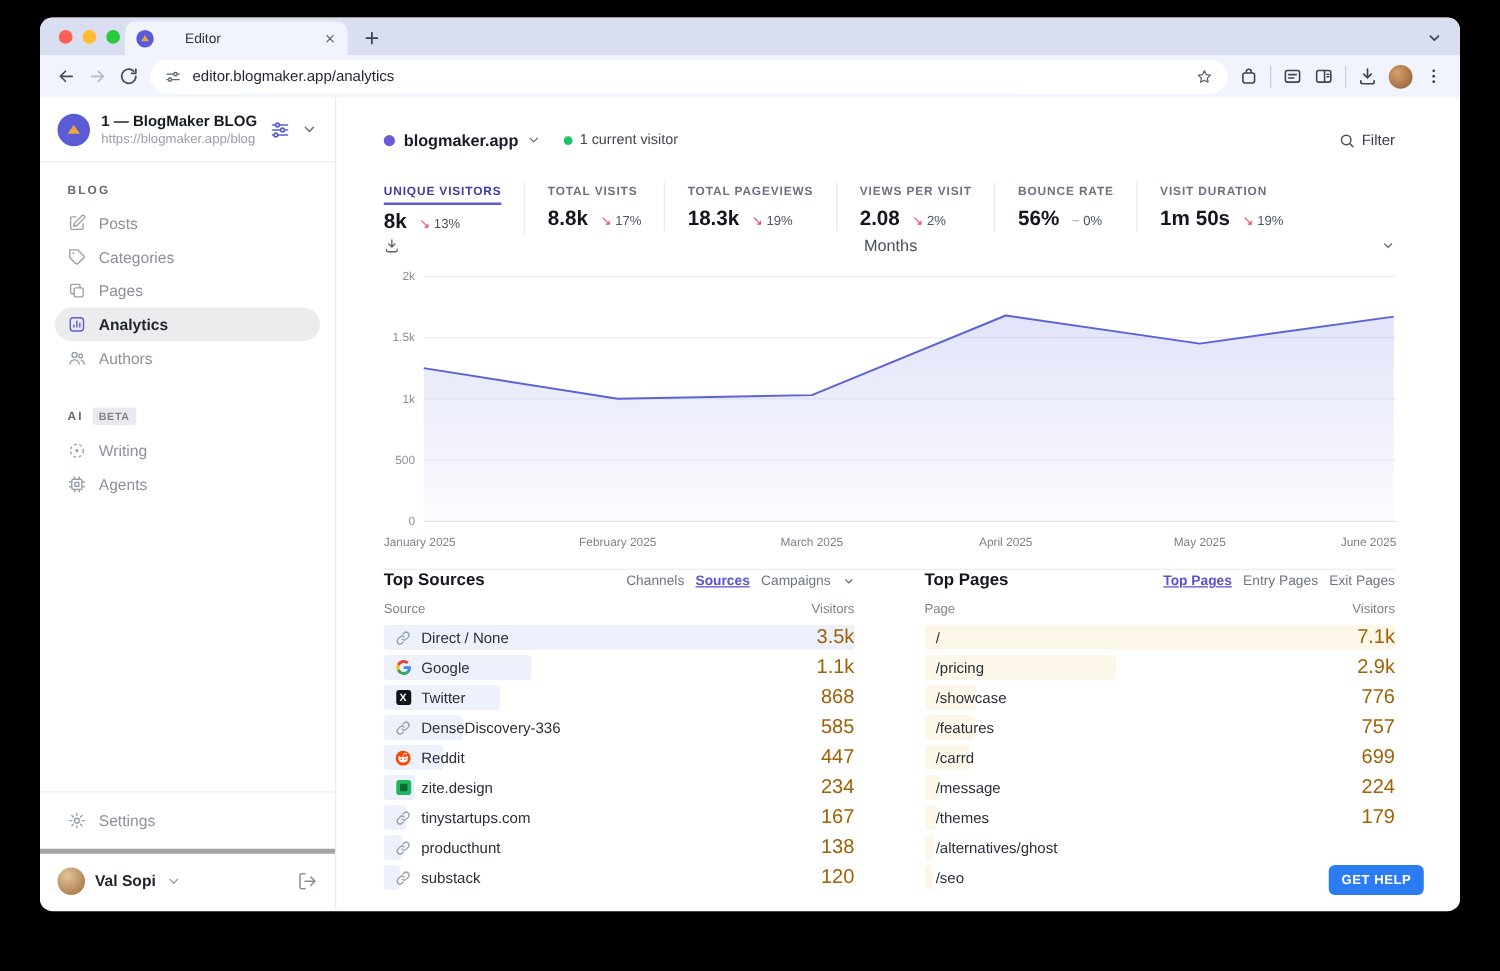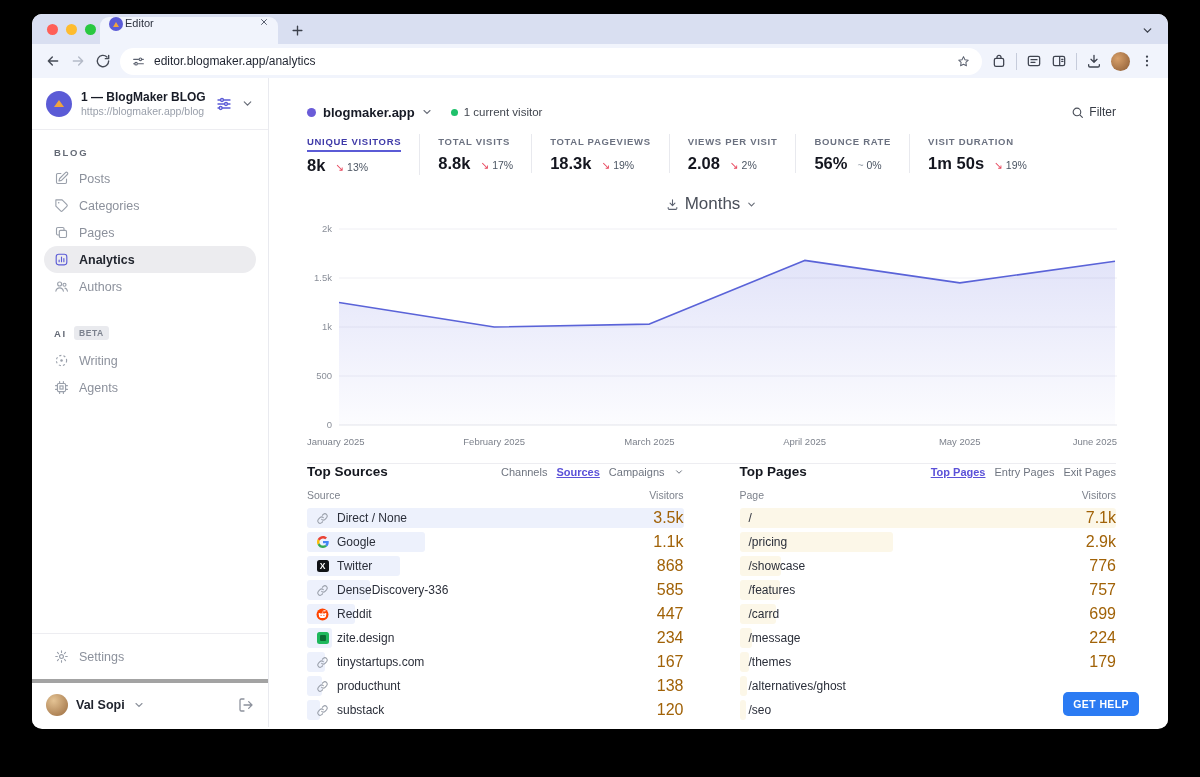--- a/index.html
+++ b/index.html
@@ -7,21 +7,21 @@
        font-family:"Liberation Sans",sans-serif;-webkit-font-smoothing:antialiased}
   svg{display:block}
   .window{position:absolute;left:32px;top:14px;width:1136px;height:715px;border-radius:10px;
           overflow:hidden;background:#fff;box-shadow:0 12px 40px rgba(0,0,0,.55)}
   
   .tabbar{height:30px;background:#d9dff1;display:flex;align-items:flex-end;position:relative}
   .lights{position:absolute;left:15px;top:10px;display:flex;gap:8px}
   .light{width:11px;height:11px;border-radius:50%}
   .light.red{background:#ff5f57}.light.yellow{background:#febc2e}.light.green{background:#28c840}
   .tab{margin-left:68px;width:160px;height:27px;background:#f1f4fc;border-radius:9px 9px 0 0;
-       display:flex;gap:2px;padding:0 9px;font-size:11px;color:#2e3340}
+       display:flex;align-items:center;gap:25px;padding:0 9px;font-size:11px;color:#2e3340}
   .tab-title{flex:1;white-space:nowrap;overflow:hidden}
   .favicon{width:14px;height:14px;border-radius:50%;background:#5b5bd6;position:relative;flex:none}
   .favicon:after{content:"";position:absolute;left:4px;top:4.5px;border-left:3.5px solid transparent;
        border-right:3.5px solid transparent;border-bottom:5px solid #f0a43c}
   .tab-close{width:10px;height:10px;color:#5a6070}
   .newtab{width:15px;height:15px;color:#3c414c;margin:0 0 6px 12px}
   .tabsearch{margin:0 14px 7px auto;width:13px;height:13px;color:#3c414c}
   .toolbar{height:34px;background:#f1f4fc;display:flex;align-items:center;gap:9px;padding:0 13px}
   .navbtn{width:16px;height:16px;color:#464b56;flex:none}
   .navbtn.disabled{color:#b4bac7}
@@ -70,33 +70,33 @@
   .main{flex:1;min-width:0;padding:0 52px 0 38px;position:relative;overflow:hidden}
   .main-head{margin-top:22px;height:24px;display:flex;align-items:center}
   .site-dot{width:9px;height:9px;border-radius:50%;background:#6a5cd8;margin-right:7px}
   .site-name{font-size:13px;font-weight:bold;color:#171b26}
   .site-chev{width:12px;height:12px;color:#6a6f7a;margin-left:6px}
   .live{display:flex;align-items:center;gap:6px;margin-left:18px;font-size:11.5px;color:#41464f}
   .live-dot{width:7px;height:7px;border-radius:50%;background:#1fc16b}
   .filter{margin-left:auto;display:flex;align-items:flex-end;gap:5px;font-size:12px;color:#363b45}
   .filter-icon{width:13px;height:13px;color:#4a4f59}
   
-  .stats{margin-top:10px;display:flex;align-items:flex-start}
+  .stats{margin-top:22px;display:flex;align-items:flex-start}
   .stat{padding:2px 18px 0 0;margin-right:18px;border-right:1px solid #e8e9ee}
   .stat:last-child{border-right:none}
   .stat-label{font-size:9.5px;font-weight:bold;letter-spacing:.7px;color:#6b7180;padding-bottom:3px;white-space:nowrap}
   .stat-label.active{color:#3f3aa8;border-bottom:2px solid #5b5bd6}
   .stat-line{display:flex;align-items:baseline;gap:10px;margin-top:4px}
   .stat-value{font-size:16.5px;font-weight:bold;color:#14161f;white-space:nowrap}
   .stat-change{font-size:10.5px;color:#4b5563;white-space:nowrap}
   .arrow{color:#e8495f;font-size:10.5px}
   .arrow.flat{color:#9aa3ad}
   
-  .chart-controls{margin-top:20px;height:18px;display:flex;align-items:center;justify-content:center;
-                  gap:6px;font-size:17px;color:#4a4f59}
+  .chart-controls{margin-top:0;height:18px;display:flex;align-items:center;justify-content:space-between;
+                  gap:6px;font-size:13px;color:#4a4f59}
   .dl-icon{width:13px;height:13px;color:#5c6270}
   .ctl-chev{width:11px;height:11px;color:#6a6f7a}
   #chart{margin-top:2px}
   .chart-divider{border-bottom:1px solid #ededf1;margin-top:8px}
   
   .tables{display:flex;gap:56px;}
   .tcard{flex:1;min-width:0}
   .tcard-head{display:flex;align-items:baseline}
   .tcard-title{font-size:13.5px;font-weight:bold;color:#14171f}
   .ttabs{margin-left:auto;display:flex;align-items:center;gap:9px;font-size:11px;color:#6f7580}

